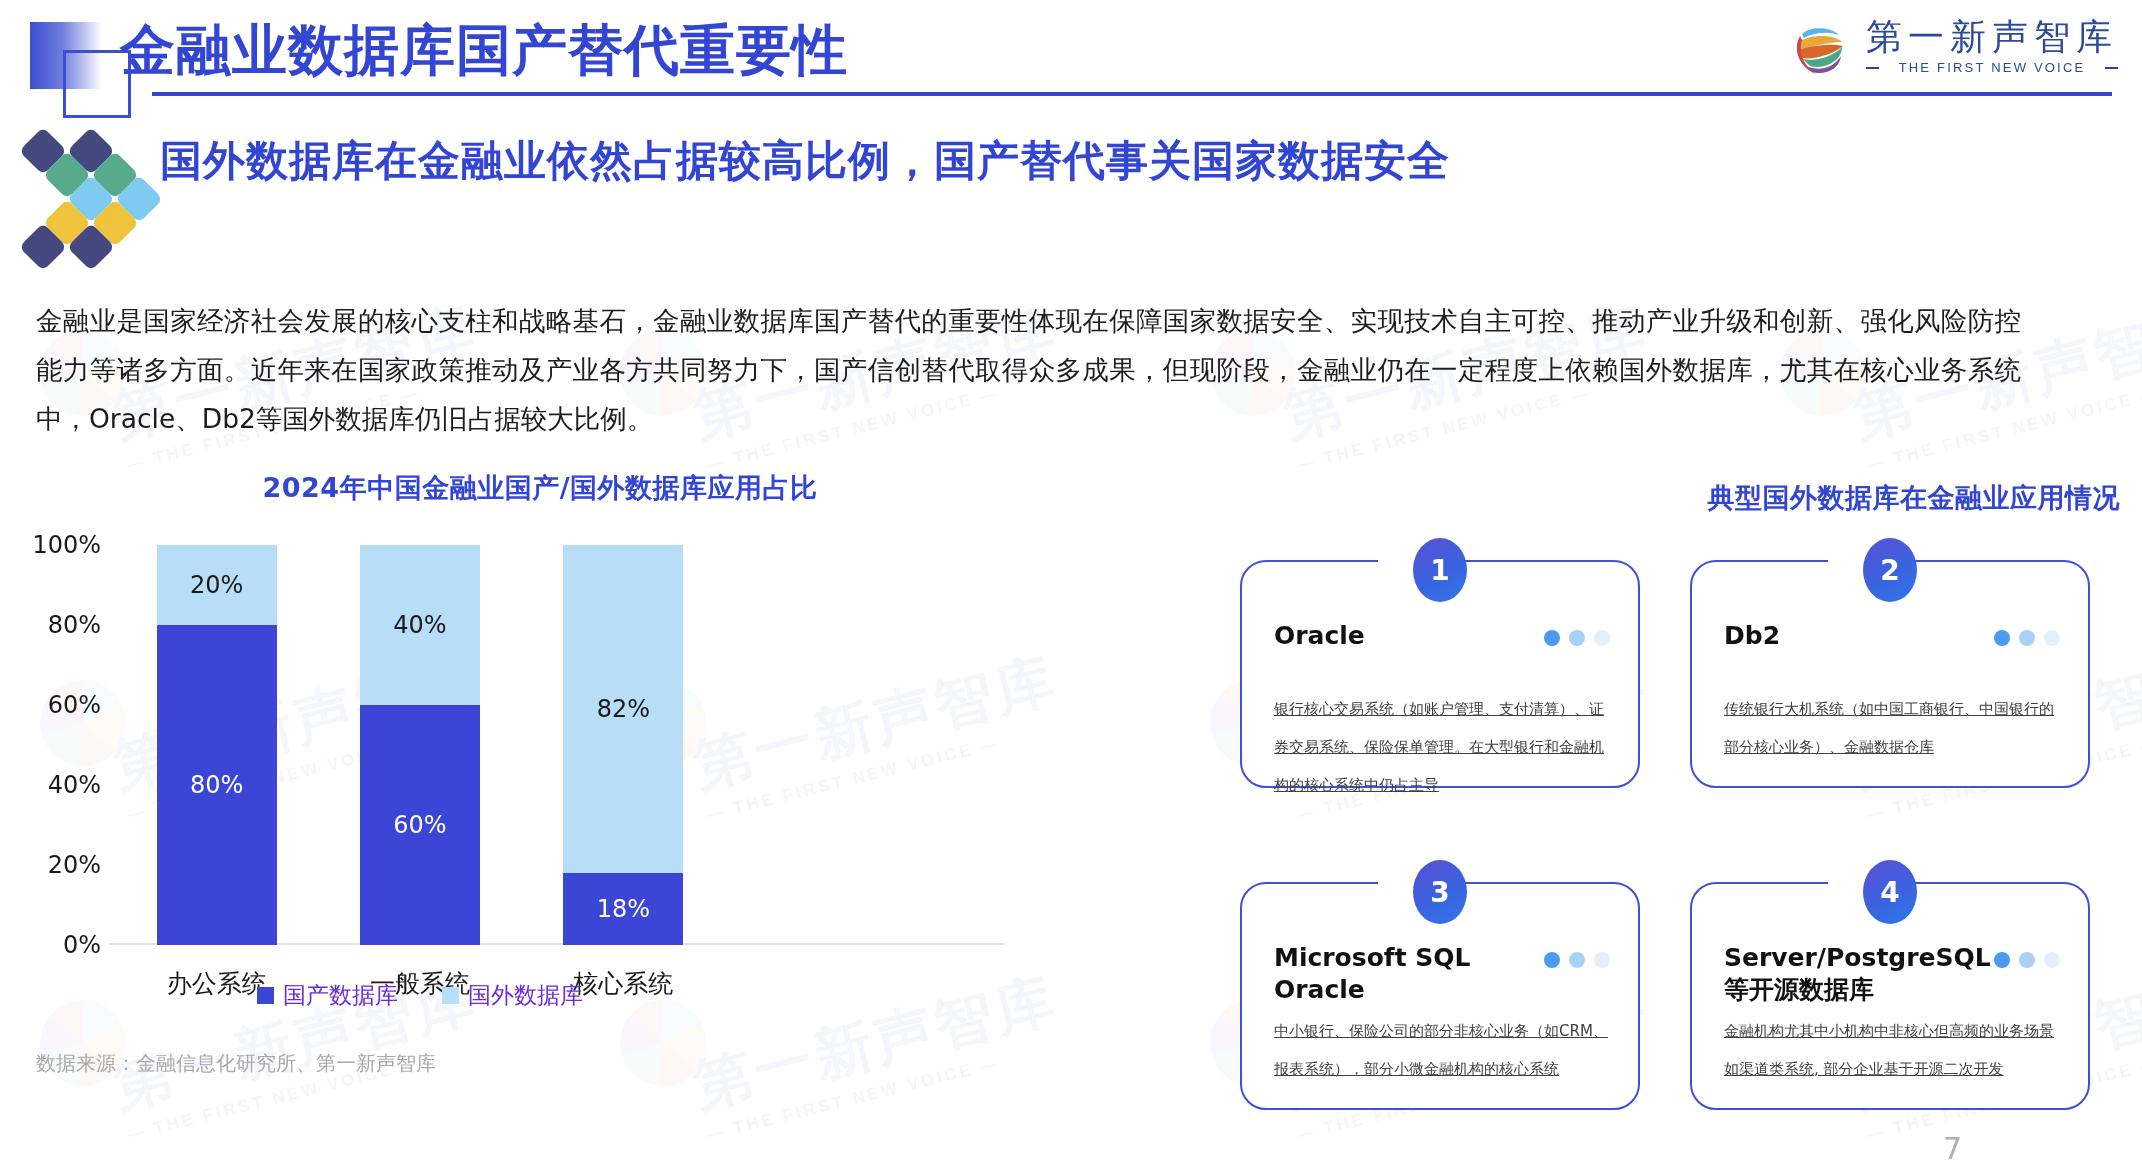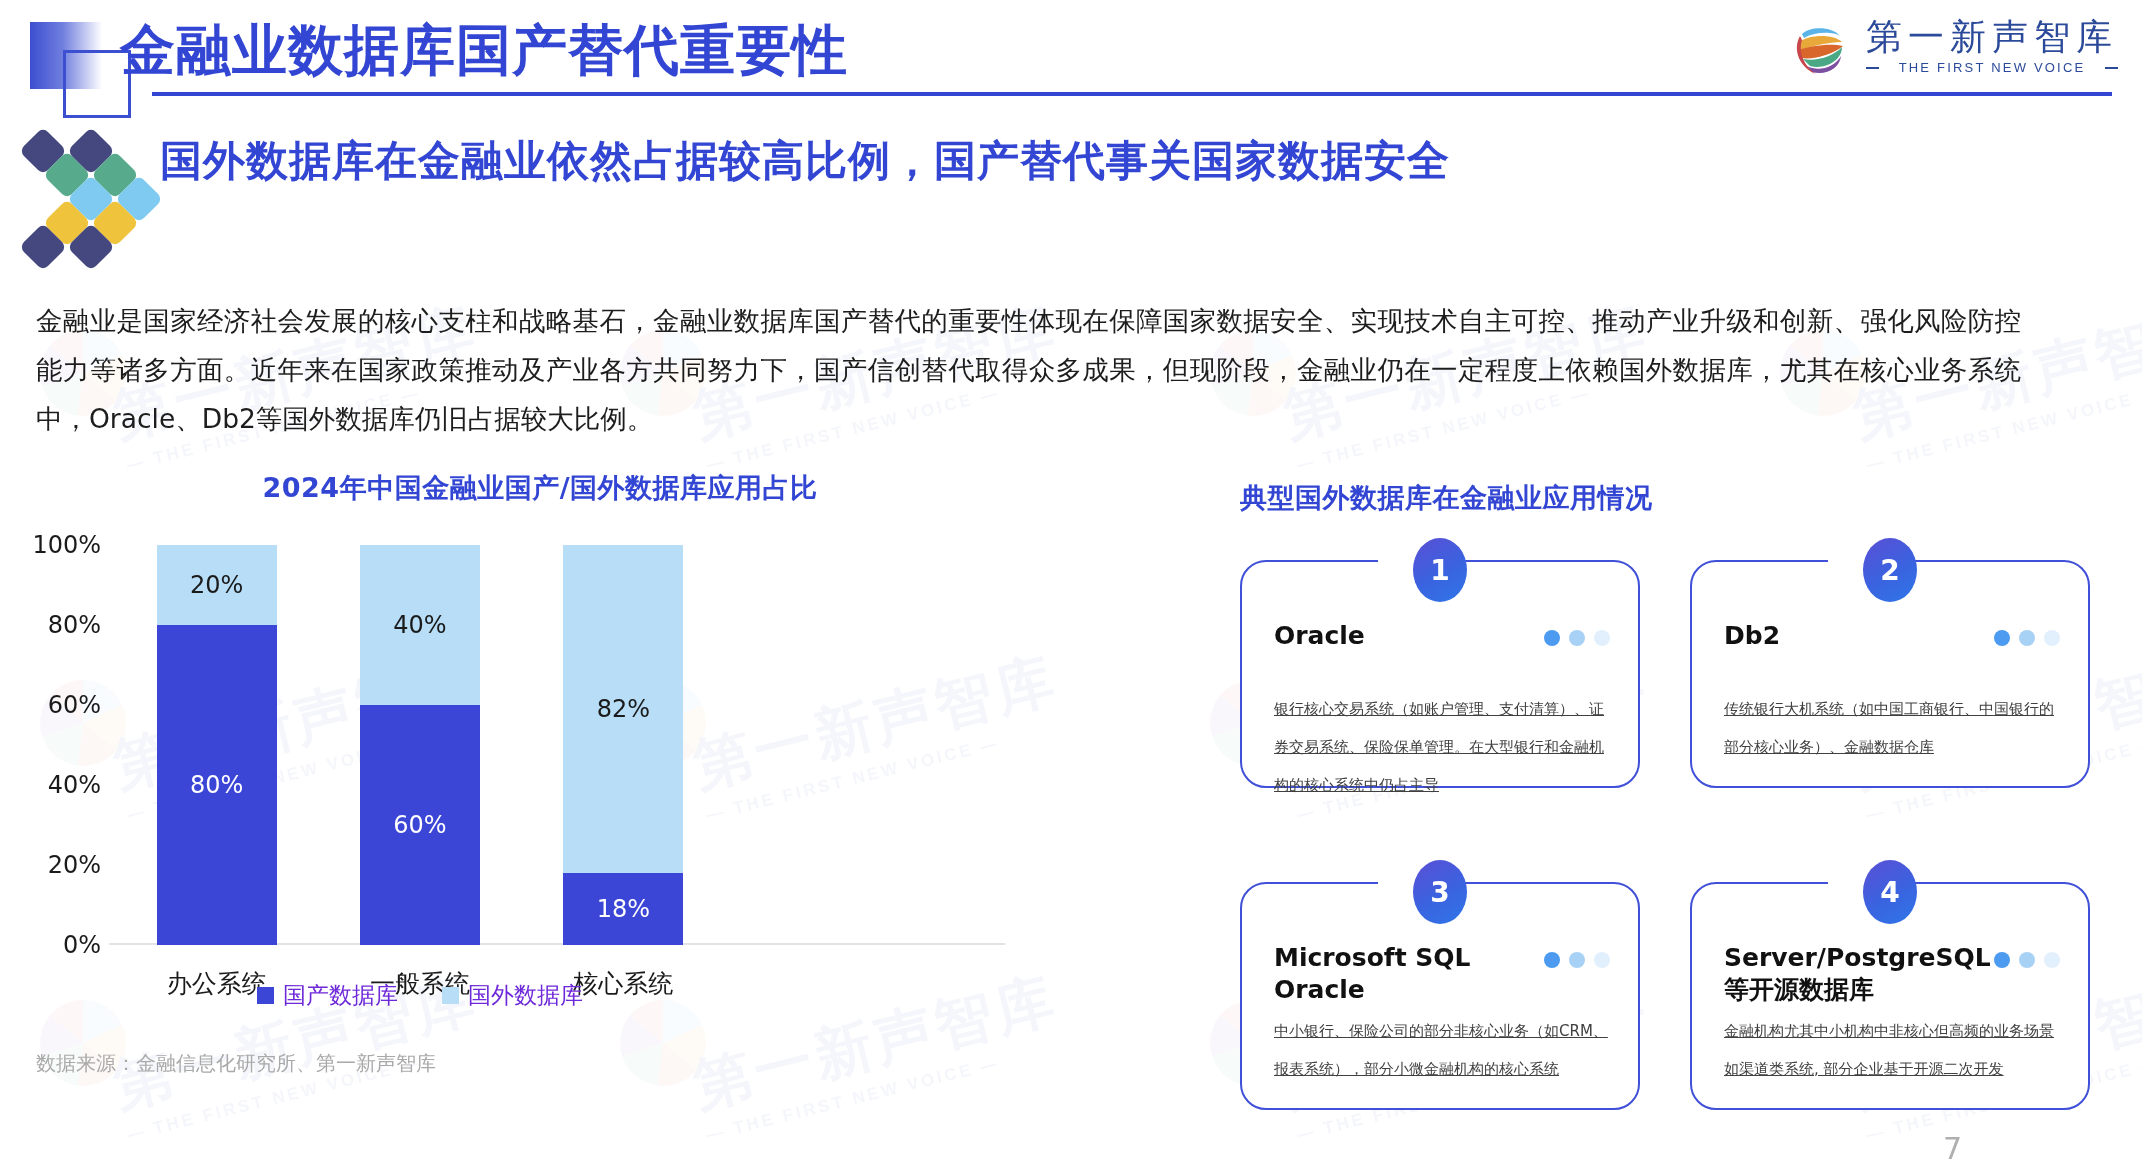--- a/index.html
+++ b/index.html
@@ -89,21 +89,21 @@
   .legend { position:absolute; left:95px; top:510px; width:610px;
             display:flex; justify-content:center; gap:44px; align-items:center; }
   .lg-item { display:flex; align-items:center; gap:9px; }
   .lg-sw { width:17px; height:17px; }
   .lg-tx { font-size:23px; color:#6d28d9; font-family:"DejaVu Sans","Liberation Sans",sans-serif; }
   .source { position:absolute; left:16px; top:580px; font-size:20px; color:#a9a9a9;
             font-family:"DejaVu Sans","Liberation Sans",sans-serif; }
 
   
   .cards-wrap { position:absolute; left:1240px; top:480px; width:880px; height:660px; }
-  .cards-title { position:absolute; left:0; right:0; top:0; text-align:left;
+  .cards-title { position:absolute; left:0; right:0; top:0; text-align:right;
     font-size:27px; font-weight:700; color:#3246d3; letter-spacing:.5px;
     font-family:"DejaVu Sans","Liberation Sans",sans-serif; }
   .card { position:absolute; width:400px; height:250px; }
   .card-box {
     position:absolute; left:0; top:22px; right:0; bottom:0;
     border:2.5px solid #4050d8; border-radius:26px; background:#fff;
     clip-path: polygon(0 0, 34.5% 0, 34.5% 3px, 54% 3px, 54% 0, 100% 0, 100% 100%, 0 100%);
   }
   .card-notch {
     position:absolute; left:34.5%; top:22px; width:19.5%; height:4px; background:#fff;

